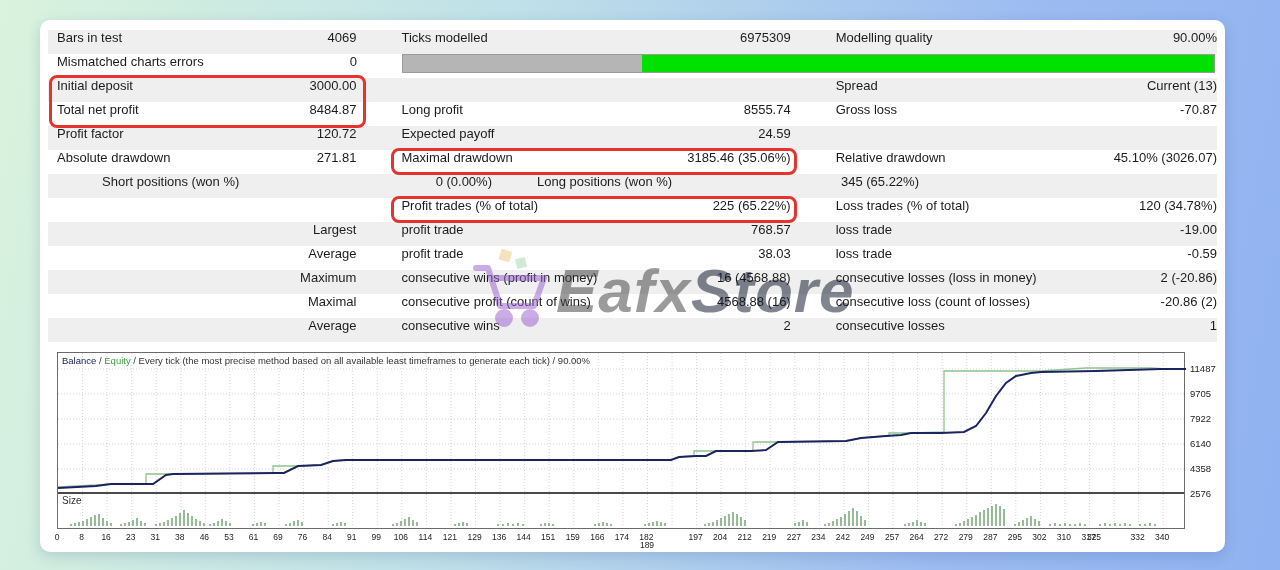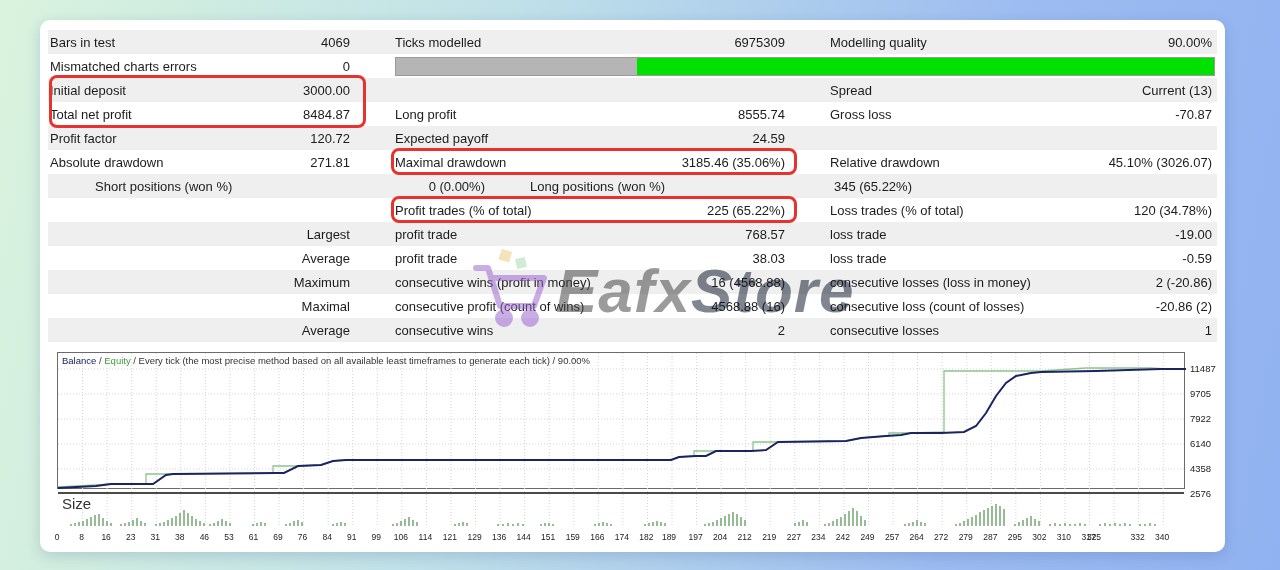--- a/index.html
+++ b/index.html
@@ -10,47 +10,47 @@
     position:relative;
   }
   .card {
     position:absolute; left:40px; top:20px; width:1185px; height:532px;
     background:#ffffff; border-radius:10px;
     box-shadow:0 4px 14px rgba(30,60,120,.18);
     overflow:hidden;
   }
   
   .stats { position:absolute; left:8px; right:8px; top:10px; }
-  .row { display:flex; align-items:center; height:24px; padding:0 0 0 2px; font-size:13px; color:#1c1c1c; }
+  .row { display:flex; align-items:flex-start; height:24px; padding:0 0 0 9px; font-size:13px; color:#1c1c1c; }
   .row.shaded { background:#efefef; }
   .cell { display:flex; justify-content:space-between; align-items:center; }
   .cell .lbl { white-space:nowrap; }
   .cell .val { white-space:nowrap; text-align:right; }
   .c1 { width:300px; }
   .g1 { width:45px; flex:none; }
   .c2 { width:390px; }
   .g2 { width:45px; flex:none; }
   .c3 { width:382px; }
   
   .pbar-wrap { flex:1; height:19px; border:1px solid #9a9a9a; background:#fff; display:flex; margin-right:2px; }
   .pbar-gray { background:linear-gradient(#c4c4c4,#ababab); height:100%; }
   .pbar-green { background:#00e100; height:100%; flex:1; }
   
   .hl { position:absolute; border:3px solid #e8322e; border-radius:8px; pointer-events:none; }
   .hl1 { left:9px;  top:55px;  width:317px; height:53px; }
   .hl2 { left:351px; top:128px; width:406px; height:27px; }
   .hl3 { left:351px; top:176px; width:406px; height:27px; }
   
-  .chartbox { position:absolute; left:17px; top:332px; width:1128px; height:137px; border:1px solid #6b6b6b; background:#fff; }
+  .chartbox { position:absolute; left:17px; top:332px; width:1128px; height:177px; border:1px solid #6b6b6b; background:#fff; }
   .mainplot { position:relative; width:100%; height:141px; border-bottom:2px solid #4a4a4a; }
   .mainplot svg, .sizeplot svg { position:absolute; left:0; top:0; }
   .chead { position:absolute; left:4px; top:2px; font-size:9.5px; color:#333; z-index:3; white-space:nowrap; }
   .chead .b { color:#1b2360; } .chead .e { color:#3d9e3d; }
   .sizeplot { position:relative; width:100%; height:32px; }
-  .sizelabel { position:absolute; left:4px; top:1px; font-size:15px; color:#333; z-index:3; }
+  .sizelabel { position:absolute; left:4px; top:1px; font-size:10px; color:#333; z-index:3; }
   .ylabels { position:absolute; left:1150px; top:332px; width:46px; height:177px; font-size:9.5px; color:#222; }
   .ylab { position:absolute; left:0; transform:translateY(-50%); }
   .xlabels { position:absolute; left:17px; top:512px; width:1128px; height:12px; font-size:8.5px; color:#222; }
   .xlab { position:absolute; top:0; transform:translateX(-50%); }
   
   .wm { position:absolute; left:430px; top:228px; display:flex; align-items:center; opacity:.52; pointer-events:none; z-index:5; }
   .wm-text { font-size:62px; font-weight:bold; font-style:italic; letter-spacing:1px; line-height:1; }
   .wm-first { color:#404040; }
   .wm-second { color:#0f172a;font-style:italic; }
 </style>
@@ -556,21 +556,21 @@
       <div class="xlab" style="left: 368.4px;">114</div>
       <div class="xlab" style="left: 392.96px;">121</div>
       <div class="xlab" style="left: 417.52px;">129</div>
       <div class="xlab" style="left: 442.08px;">136</div>
       <div class="xlab" style="left: 466.64px;">144</div>
       <div class="xlab" style="left: 491.2px;">151</div>
       <div class="xlab" style="left: 515.76px;">159</div>
       <div class="xlab" style="left: 540.32px;">166</div>
       <div class="xlab" style="left: 564.88px;">174</div>
       <div class="xlab" style="left: 589.44px;">182</div>
-      <div class="xlab" style="left: 612px;">189</div>
+      <div class="xlab" style="left: 590px; margin-top: 8px;">189</div>
       <div class="xlab" style="left: 638.56px;">197</div>
       <div class="xlab" style="left: 663.12px;">204</div>
       <div class="xlab" style="left: 687.68px;">212</div>
       <div class="xlab" style="left: 712.24px;">219</div>
       <div class="xlab" style="left: 736.8px;">227</div>
       <div class="xlab" style="left: 761.36px;">234</div>
       <div class="xlab" style="left: 785.92px;">242</div>
       <div class="xlab" style="left: 810.48px;">249</div>
       <div class="xlab" style="left: 835.04px;">257</div>
       <div class="xlab" style="left: 859.6px;">264</div>

